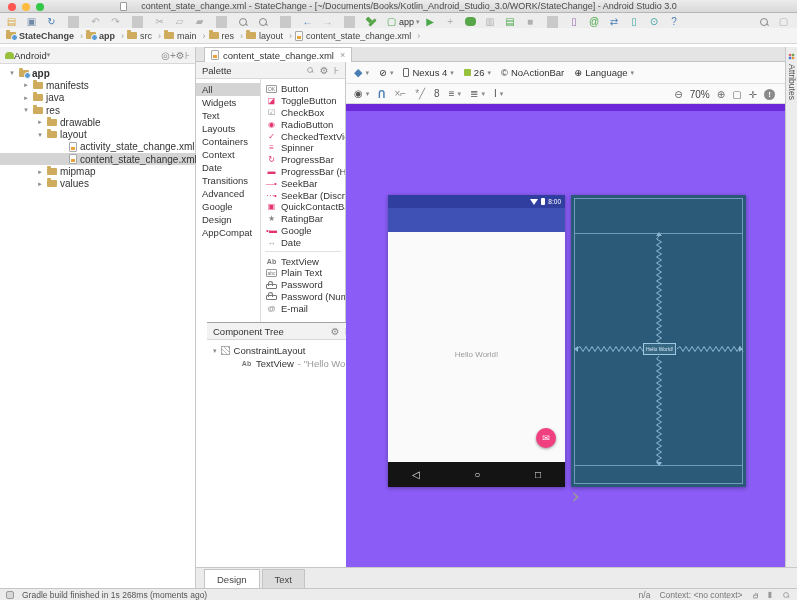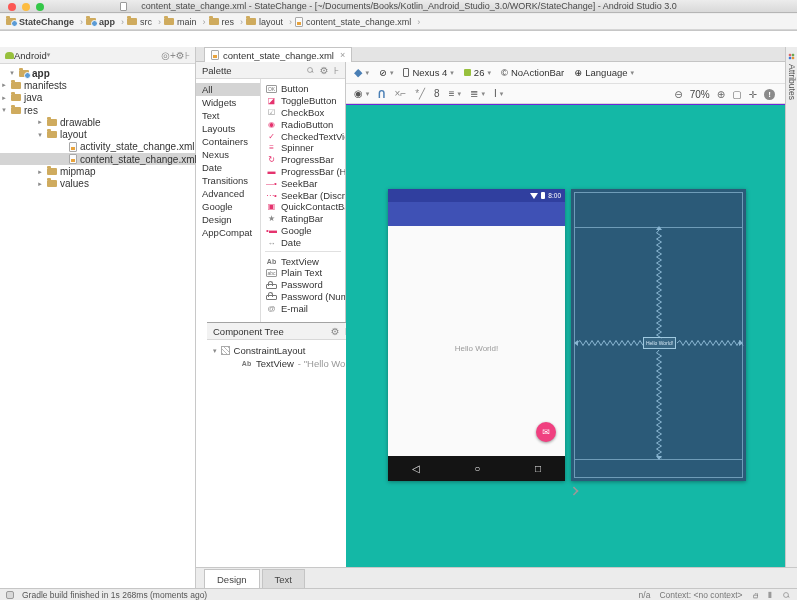--- a/index.html
+++ b/index.html
@@ -27,21 +27,21 @@
 .mag{position:relative;display:inline-block;width:10px;height:10px}
 .mag::before{content:'';position:absolute;left:1px;top:1px;width:6px;height:6px;border:1.4px solid #8a8a8a;border-radius:50%}
 .mag::after{content:'';position:absolute;left:7px;top:7px;width:3px;height:1.4px;background:#8a8a8a;transform:rotate(45deg)}
 .hammer{position:relative;display:inline-block;width:11px;height:11px}
 .hammer::before{content:'';position:absolute;left:2px;top:5px;width:9px;height:3px;background:#57a64a;border-radius:1px;transform:rotate(-45deg)}
 .hammer::after{content:'';position:absolute;left:1px;top:1px;width:4px;height:6px;background:#57a64a;border-radius:1px;transform:rotate(-45deg)}
 .bug{display:inline-block;width:7px;height:9px;background:#57a64a;border-radius:4px}
 .tb-right{position:absolute;right:8px;top:13px;height:18px;display:flex;align-items:center;gap:8px}
 
 
-.crumbbar{position:absolute;left:0;top:14px;width:797px;height:16px;background:#f4f4f4;border-bottom:1px solid #d5d5d5;display:flex;align-items:center;padding-left:6px;font-size:9px;color:#444}
+.crumbbar{position:absolute;left:0;top:28px;width:797px;height:16px;background:#f4f4f4;border-bottom:1px solid #d5d5d5;display:flex;align-items:center;padding-left:6px;font-size:9px;color:#444}
 .crumb{display:inline-flex;align-items:center;gap:3px}
 .crumb .sep{color:#a0a0a0;margin:0 3px;font-size:9px}
 .crumb .b{font-weight:bold}
 
 
 .i-folder{position:relative;display:inline-block;width:10px;height:7px;background:#cfab5e;border-radius:1px;flex:0 0 auto}
 .i-folder::before{content:'';position:absolute;top:-2px;left:0;width:4px;height:2px;background:#cfab5e;border-radius:1px 1px 0 0}
 .i-module::after{content:'';position:absolute;right:-2px;bottom:-2px;width:5px;height:5px;background:#5b9bd5;border-radius:50%;border:1px solid #fff}
 .i-page{position:relative;display:inline-block;width:8px;height:10px;background:#fbfbfb;border:1px solid #a8a8a8;border-radius:1px;flex:0 0 auto}
 .i-page::after{content:'';position:absolute;left:1px;bottom:1px;width:4px;height:3px;background:#e8a33d}
@@ -53,21 +53,21 @@
 
 
 .projpanel{position:absolute;left:0;top:47px;width:196px;height:541px;background:#fff;border-right:1px solid #c8c8c8}
 .projhead{height:17px;background:#f2f2f2;border-bottom:1px solid #d8d8d8;display:flex;align-items:center;padding:0 5px;font-size:9.5px}
 .projhead .spacer{flex:1}
 .ph-ic{color:#8a8a8a;font-size:10px}
 .ptree{padding-top:3px}
 .trow{height:12.3px;display:flex;align-items:center;gap:3px;font-size:10px;white-space:nowrap;cursor:default}
 .trow.sel{background:#d4d4d4}
 .trow .arr{width:8px;font-size:7px;color:#8a8a8a;text-align:center;flex:0 0 auto}
-.trow.d0{padding-left:8px}.trow.d1{}.trow.d2{padding-left:36px}.trow.d3{padding-left:58px}
+.trow.d0{padding-left:8px}.trow.d1{padding-left:22px}.trow.d2{padding-left:36px}.trow.d3{padding-left:58px}
 .trow .b{font-weight:bold}
 .tsuffix{color:#999}
 
 
 .tabstrip{position:absolute;left:196px;top:47px;width:601px;height:15px;background:#e4e4e4;border-bottom:1px solid #c4c4c4}
 .etab{position:absolute;left:8px;top:0;height:15px;background:#fff;border:1px solid #c4c4c4;border-bottom:none;display:flex;align-items:center;gap:4px;padding:0 6px;font-size:9.5px}
 .etab .x{color:#999;font-size:9px;margin-left:2px}
 
 
 .palette{position:absolute;left:196px;top:62px;width:150px;height:260px;background:#fff;border-right:1px solid #c8c8c8}
@@ -95,21 +95,21 @@
 .dtb1{height:22px;border-bottom:1px solid #e0e0e0;display:flex;align-items:center;padding-left:8px;gap:10px;font-size:9.5px;color:#333}
 .dtb2{height:20px;border-bottom:1px solid #d8d8d8;display:flex;align-items:center;padding-left:8px;gap:9px;font-size:10px;color:#555;position:relative}
 .dgroup{display:inline-flex;align-items:center;gap:3px}
 .dgroup .dd{font-size:7px;color:#888}
 .blue-d{color:#4a7fb5;font-size:11px}
 .api-sq{display:inline-block;width:7px;height:7px;background:#97c03d;border-radius:1px}
 .dev-sq{display:inline-block;width:6px;height:9px;border:1px solid #666;border-radius:1px}
 .magnet{display:inline-block;transform:rotate(180deg);font-weight:bold;color:#4a7fb5}
 .zoomcluster{position:absolute;right:10px;top:0;height:20px;display:flex;align-items:center;gap:7px;color:#666}
 .errbadge{display:inline-flex;width:11px;height:11px;border-radius:50%;background:#8a8a8a;color:#fff;font-size:8px;justify-content:center;align-items:center;font-weight:bold}
-.canvas{position:absolute;left:0;top:42px;right:0;bottom:0;background:#14b8a6;border-top:1px solid #6d28d9}
+.canvas{position:absolute;left:0;top:42px;right:0;bottom:0;background:#8b5cf6;border-top:7px solid #6d28d9}
 
 
 .phone{position:absolute;left:42px;top:84px;width:177px;height:292px;background:#fafafa;box-shadow:0 1px 4px rgba(0,0,0,.35)}
 .ph-status{height:13px;background:#303F9F;display:flex;align-items:center;justify-content:flex-end;gap:3px;padding-right:4px}
 .ph-time{color:#fff;font-size:6.5px}
 .wifi{width:0;height:0;border-left:4px solid transparent;border-right:4px solid transparent;border-top:6px solid #fff}
 .batt{width:4px;height:7px;background:#fff;border-radius:1px}
 .ph-appbar{height:24px;background:#3F51B5}
 .ph-content{position:relative;height:230px;background:#fafafa}
 .hello{position:absolute;left:0;right:0;top:118px;text-align:center;font-size:8px;color:#9a9a9a}
@@ -509,21 +509,21 @@
         <div class="pcat sel">All</div>
 
         <div class="pcat">Widgets</div>
 
         <div class="pcat">Text</div>
 
         <div class="pcat">Layouts</div>
 
         <div class="pcat">Containers</div>
 
-        <div class="pcat">Nexus</div>
+        <div class="pcat">Context</div>
 
         <div class="pcat">Date</div>
 
         <div class="pcat">Transitions</div>
 
         <div class="pcat">Advanced</div>
 
         <div class="pcat">Google</div>
 
         <div class="pcat">Design</div>

